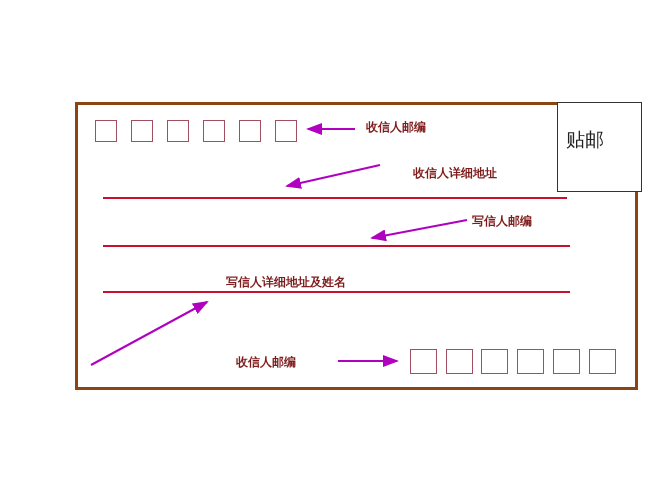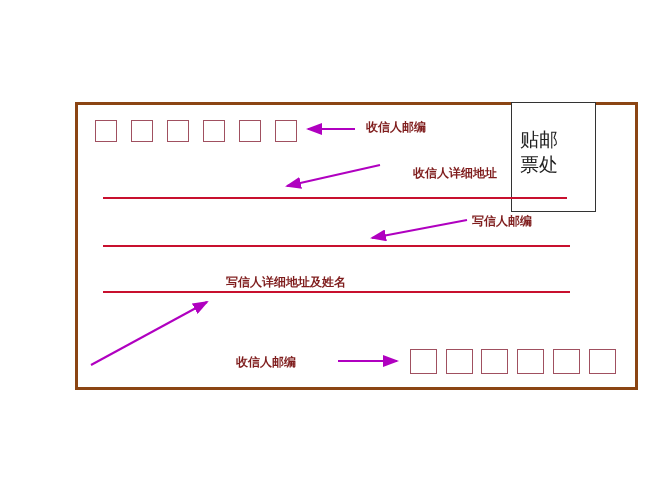--- a/index.html
+++ b/index.html
@@ -2,21 +2,21 @@
 <html><head>
   <meta charset="utf-8">
   <style>
     html, body { margin: 0; padding: 0; background: #ffffff; }
     body { width: 667px; height: 500px; position: relative; overflow: hidden;
            font-family: "DejaVu Sans", sans-serif; }
     .envelope { position: absolute; left: 75px; top: 102px; width: 563px; height: 288px;
                 border: 3px solid #8b4513; box-sizing: border-box; }
     .box { position: absolute; width: 22px; height: 22px; border: 1.5px solid #a05060;
            box-sizing: border-box; background: #fff; }
-    .stamp { position: absolute; left: 511px; top: 102px; width: 85px; height: 110px;
+    .stamp { position: absolute; left: 557px; top: 102px; width: 85px; height: 90px;
              border: 1.5px solid #333; box-sizing: border-box; background: #fff;
              font-family: "DejaVu Serif", serif; font-size: 19px; color: #222;
              padding: 24px 0 0 8px; line-height: 25px; }
     .line { position: absolute; height: 2px; background: #c8102e; }
     .label { position: absolute; color: #7f1d1d; font-size: 12px; font-weight: bold; white-space: nowrap; }
     svg.arrows { position: absolute; left: 0; top: 0; }
   </style>
 </head>
 <body>
 
@@ -26,21 +26,20 @@
   <div class="box" style="left:95px;top:120px"></div>
   <div class="box" style="left:131px;top:120px"></div>
   <div class="box" style="left:167px;top:120px"></div>
   <div class="box" style="left:203px;top:120px"></div>
   <div class="box" style="left:239px;top:120px"></div>
   <div class="box" style="left:275px;top:120px"></div>
 </div>
 
 <div class="stamp">
   <div>贴邮</div>
-  <div>票处</div>
 </div>
 
 <div class="line" style="left:103px;top:197px;width:464px"></div>
 <div class="line" style="left:103px;top:245px;width:467px"></div>
 <div class="line" style="left:103px;top:291px;width:467px"></div>
 
 <div>
   <div class="box" style="left:410px;top:349px;width:27px;height:25px"></div>
   <div class="box" style="left:446px;top:349px;width:27px;height:25px"></div>
   <div class="box" style="left:481px;top:349px;width:27px;height:25px"></div>

